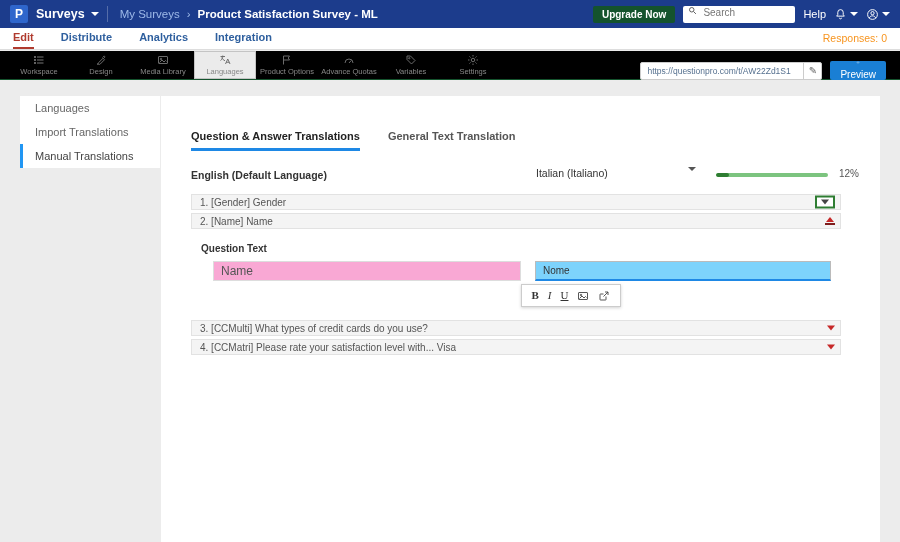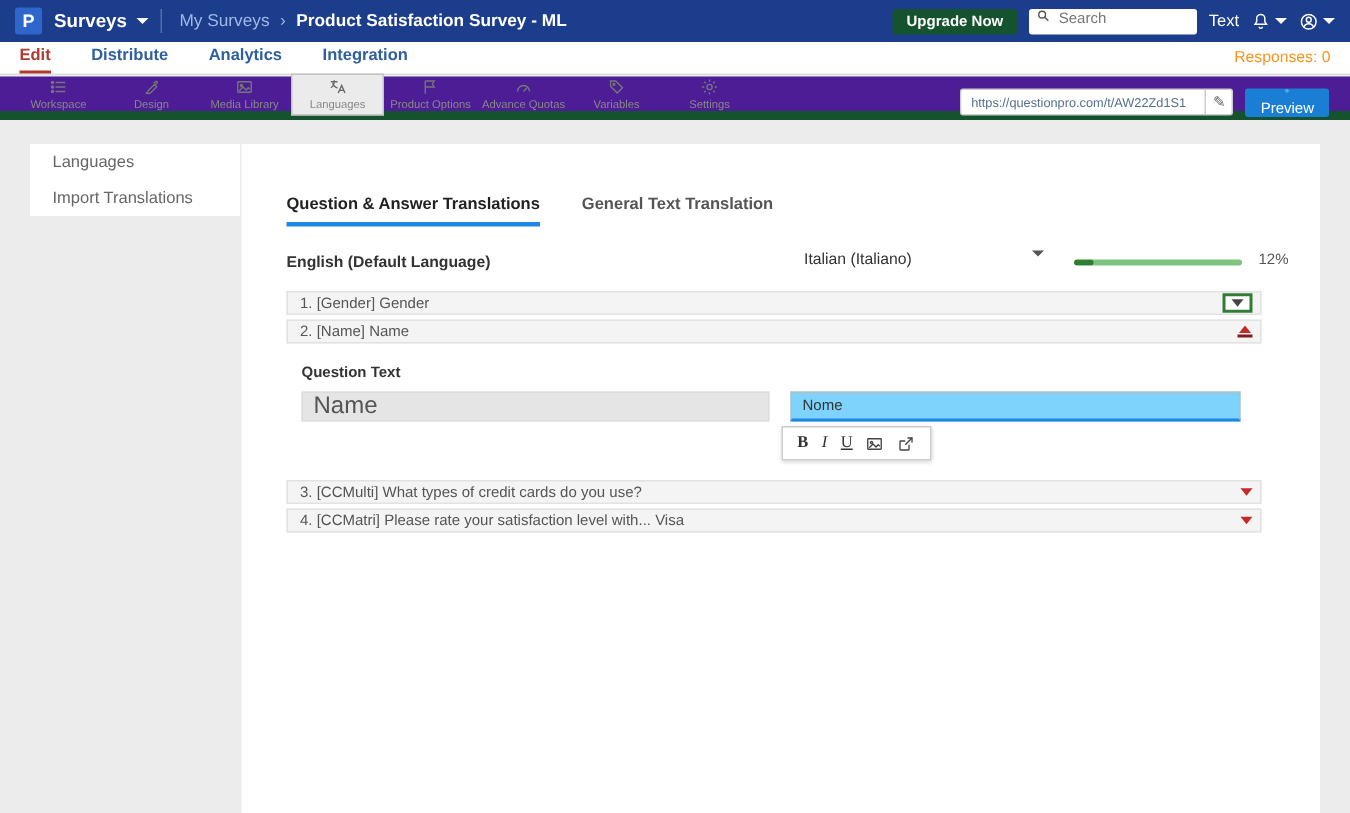--- a/index.html
+++ b/index.html
@@ -54,32 +54,32 @@
   }
   .nav-item { font-size:11px; font-weight:bold; color:#2e5f9e;
     padding:2px 0 4px 0; border-bottom:2px solid transparent; cursor:pointer; }
   .nav-item.active { color:#b03a2e; border-bottom-color:#b03a2e; }
   .responses { margin-left:auto; color:#f7941e; font-size:10.5px;
     padding-bottom:5px; }
 
   
   .toolbar {
     position:absolute; top:51px; left:0; right:0; height:29px;
-    background:#4c1d95; border-bottom:6px solid #14532d;
+    background:#000000; border-bottom:1px solid #14532d;
     display:flex; align-items:center; padding:5px 8px;
   }
   .tool {
     width:62px; height:28px; display:flex; flex-direction:column;
     align-items:center; justify-content:center; gap:1px; cursor:pointer;
     border:1px solid transparent;
   }
   .tool svg { width:12px; height:12px; }
   .tool span { font-size:7.5px; color:#888; white-space:nowrap; }
   .tool.active { background:#ebebeb; border-color:#c4c4c4; }
-  .url-group { margin-left:auto; display:flex; 
+  .url-group { margin-left:auto; display:flex; align-items:center;
     gap:8px; margin-right:6px;margin-top:11px; }
   .url-box { display:flex; align-items:center; background:#fff;
     border:1px solid #ccc; border-radius:2px; height:18px; }
   .url-box input { border:none; outline:none; font-size:8.5px;
     color:#55708f; width:162px; padding:0 6px; font-family:inherit; }
   .url-edit { border-left:1px solid #ccc; width:18px; height:16px;
     display:flex; align-items:center; justify-content:center;
     font-size:10px; color:#666; cursor:pointer; }
   .preview {
     background:#1a7fd4; color:#fff; font-size:10px; border:none;
@@ -141,22 +141,22 @@
     gap:1px; }
   .tri-up-r { width:0;height:0;border-left:4px solid transparent;
     border-right:4px solid transparent;border-bottom:5px solid #c62828; }
   .collapse-bar { width:10px; height:2px; background:#7f1d1d; }
 
   .qbody { padding:0 10px 10px 10px; margin-bottom:3px; }
   .field-label { font-size:10px; font-weight:bold; color:#333;
     margin:14px 0 7px 0; }
   .inputs { display:flex; gap:14px; }
   .src-input {
-    width:312px; height:20px; background:#e5e5e5; border:1px solid #ddd;
-    font-size:16px; color:#555; padding:0 7px; font-family:inherit;
+    width:312px; height:20px; background:#f9a8d4; border:1px solid #ddd;
+    font-size:12px; color:#555; padding:0 7px; font-family:inherit;margin-left:12px;
   }
   .tgt-input {
     width:300px; height:20px; background:#7dd3fc; border:1px solid #bbb;
     border-bottom:2px solid #1e88e5; font-size:10px; color:#333;
     padding:0 7px; outline:none; font-family:inherit;
   }
   .fmt-bar {
     margin-left:320px; margin-top:3px; width:100px; height:23px;
     background:#fff; border:1px solid #ccc;
     box-shadow:0 1px 3px rgba(0,0,0,.18);
@@ -189,21 +189,21 @@
     </div>
     <div class="spacer"></div>
     <button class="upgrade">Upgrade Now</button>
     <div class="search">
       <svg viewBox="0 0 24 24" fill="none" stroke="#555" stroke-width="2.5">
           <circle cx="10" cy="10" r="6"></circle>
           <path d="M15 15l6 6"></path>
         </svg>
       <input type="text" placeholder="Search" style="">
     </div>
-    <span class="help">Text</span>
+    <span class="help">Help</span>
     <div class="top-ico">
       <svg viewBox="0 0 24 24" fill="none" stroke="#fff" stroke-width="1.8">
           <path d="M12 3a5 5 0 0 0-5 5v4l-2 3h14l-2-3V8a5 5 0 0 0-5-5z"></path>
           <path d="M10 18a2 2 0 0 0 4 0"></path>
         </svg>
       <span class="tri-down-w"></span>
     </div>
     <div class="top-ico">
       <svg viewBox="0 0 24 24" fill="none" stroke="#fff" stroke-width="1.8">
           <circle cx="12" cy="12" r="9"></circle>
@@ -295,20 +295,21 @@
             <circle cx="12" cy="12" r="2.8" fill="#fff" stroke="none"></circle>
           </svg>
         <span>Preview</span>
       </button>
     </div>
   </div>
 
   <div class="sidebar">
     <div class="side-item">Languages</div>
     <div class="side-item">Import Translations</div>
+    <div class="side-item active">Manual Translations</div>
   </div>
 
   <div class="main">
 
     <div class="tabs">
       <span class="tab active">Question &amp; Answer Translations</span>
       <span class="tab">General Text Translation</span>
     </div>
 
     <div class="src-lang">English (Default Language)</div>

